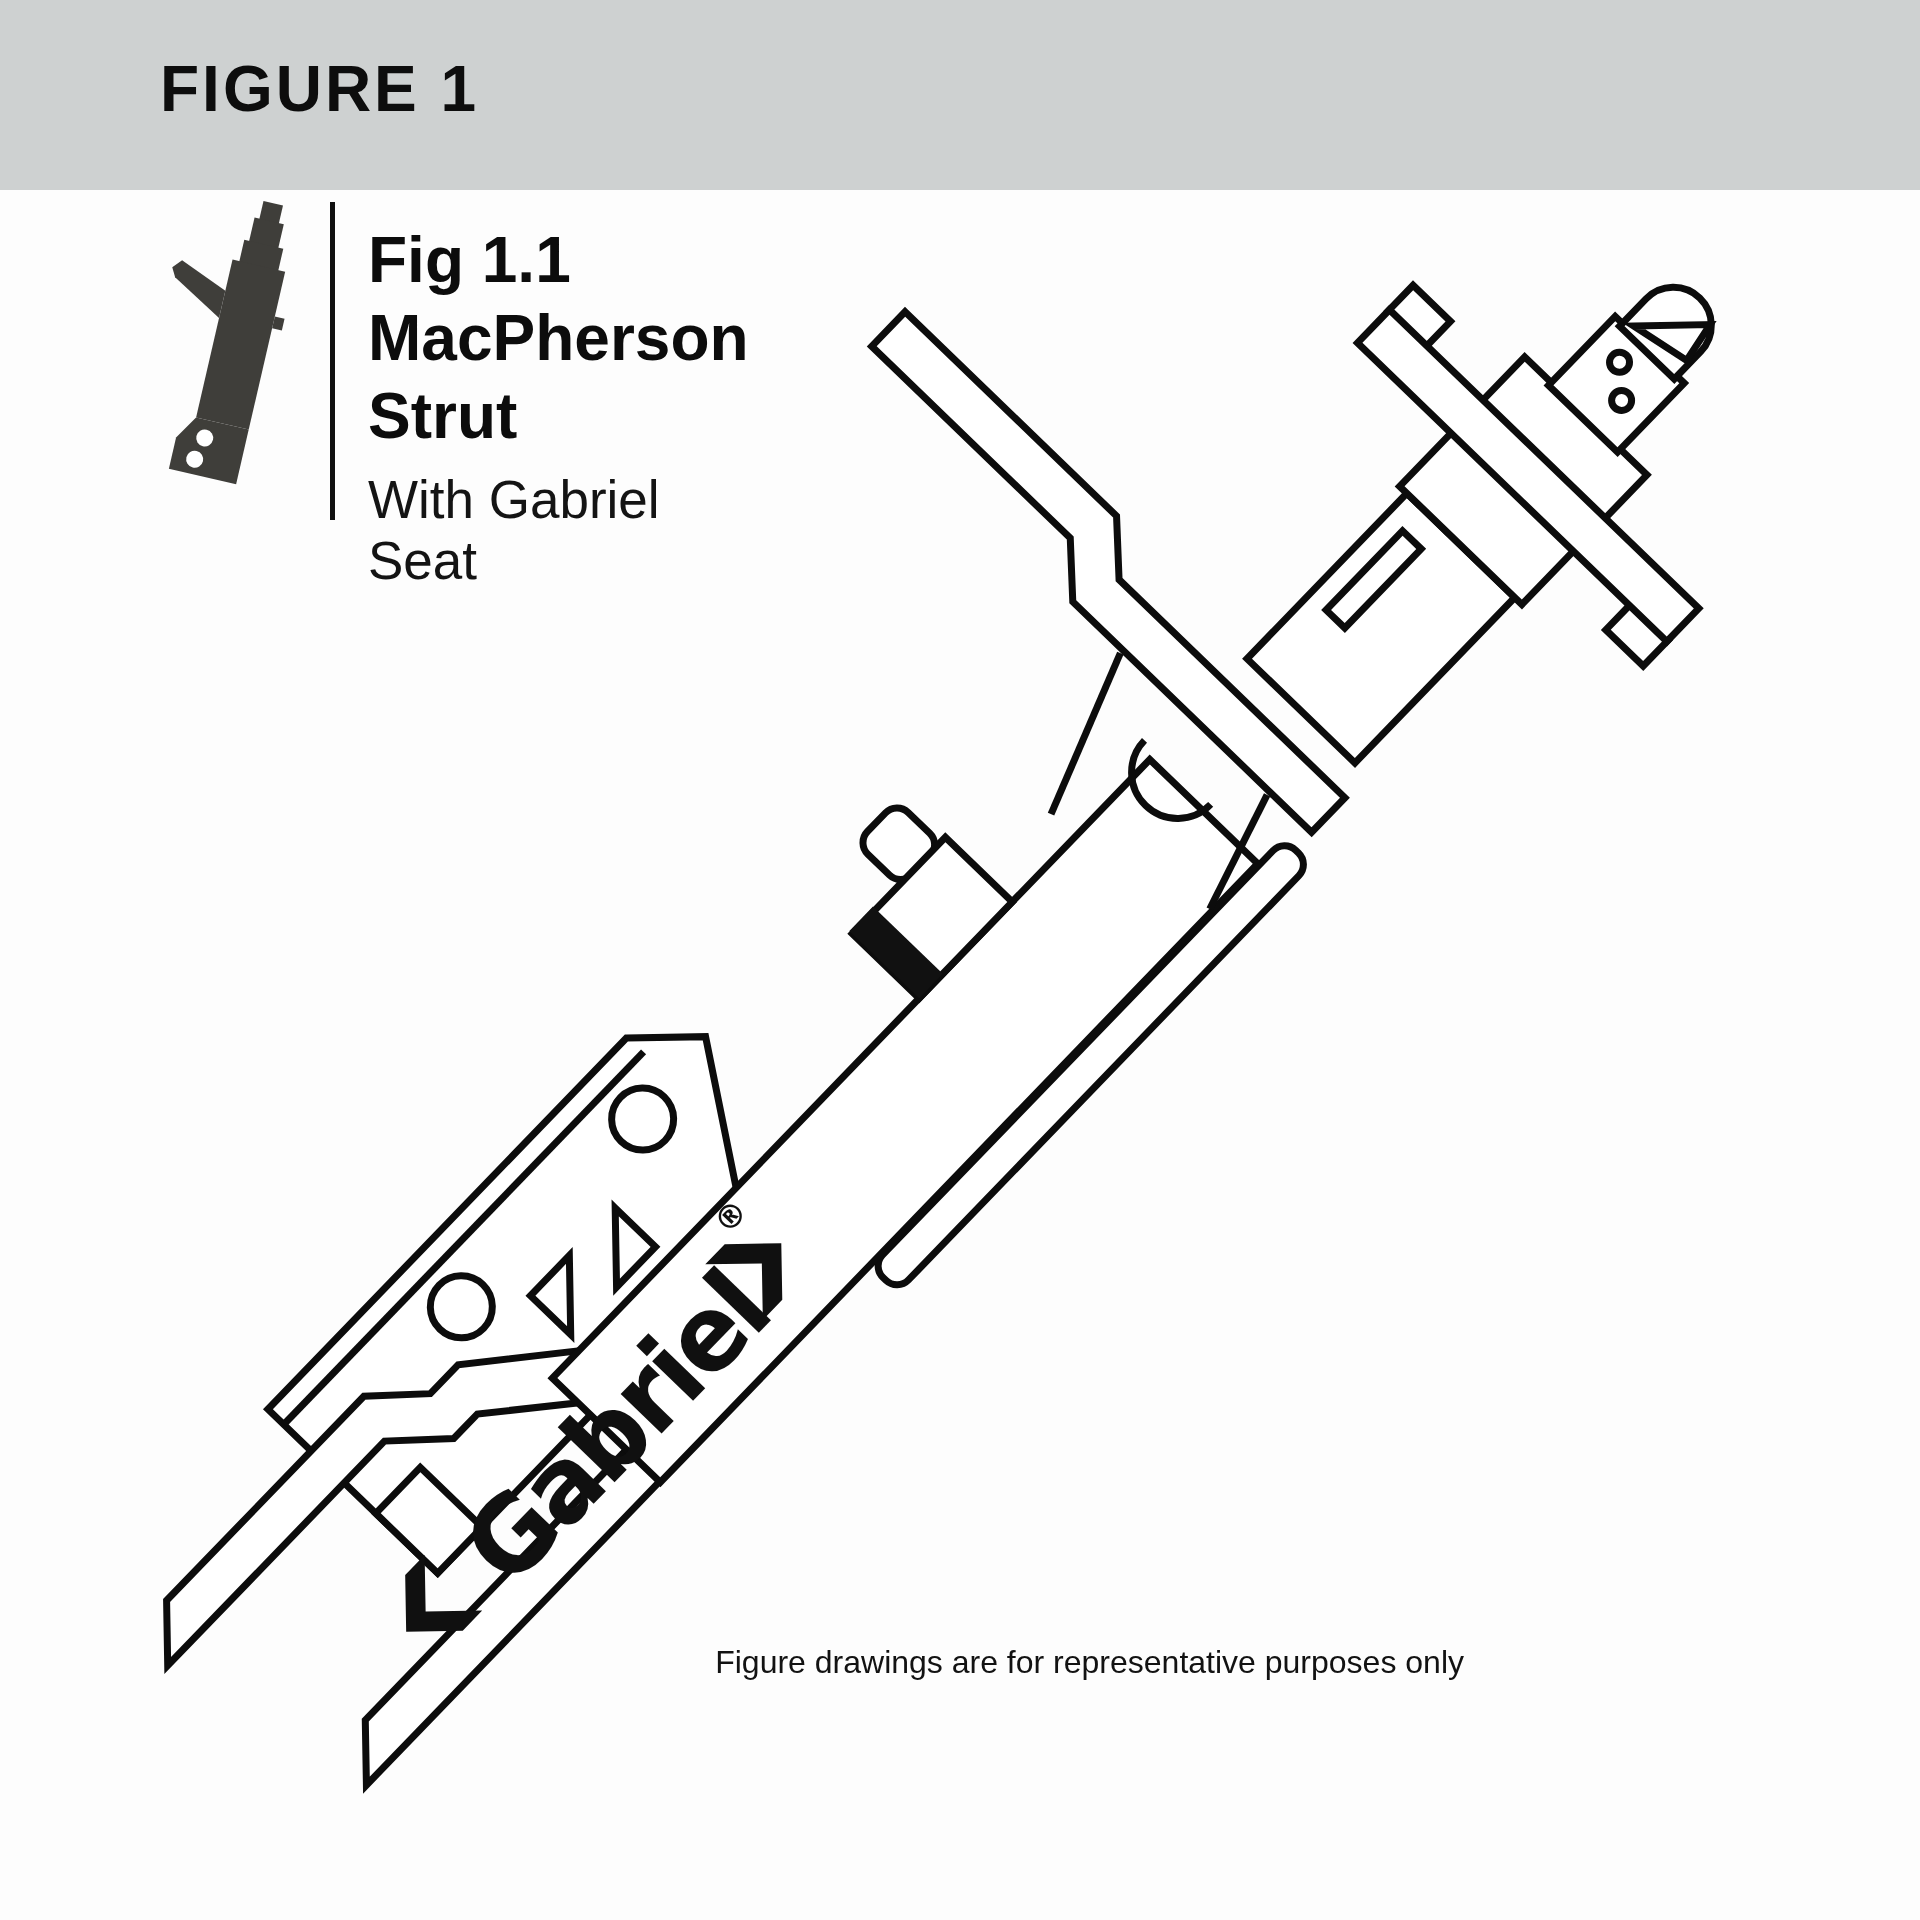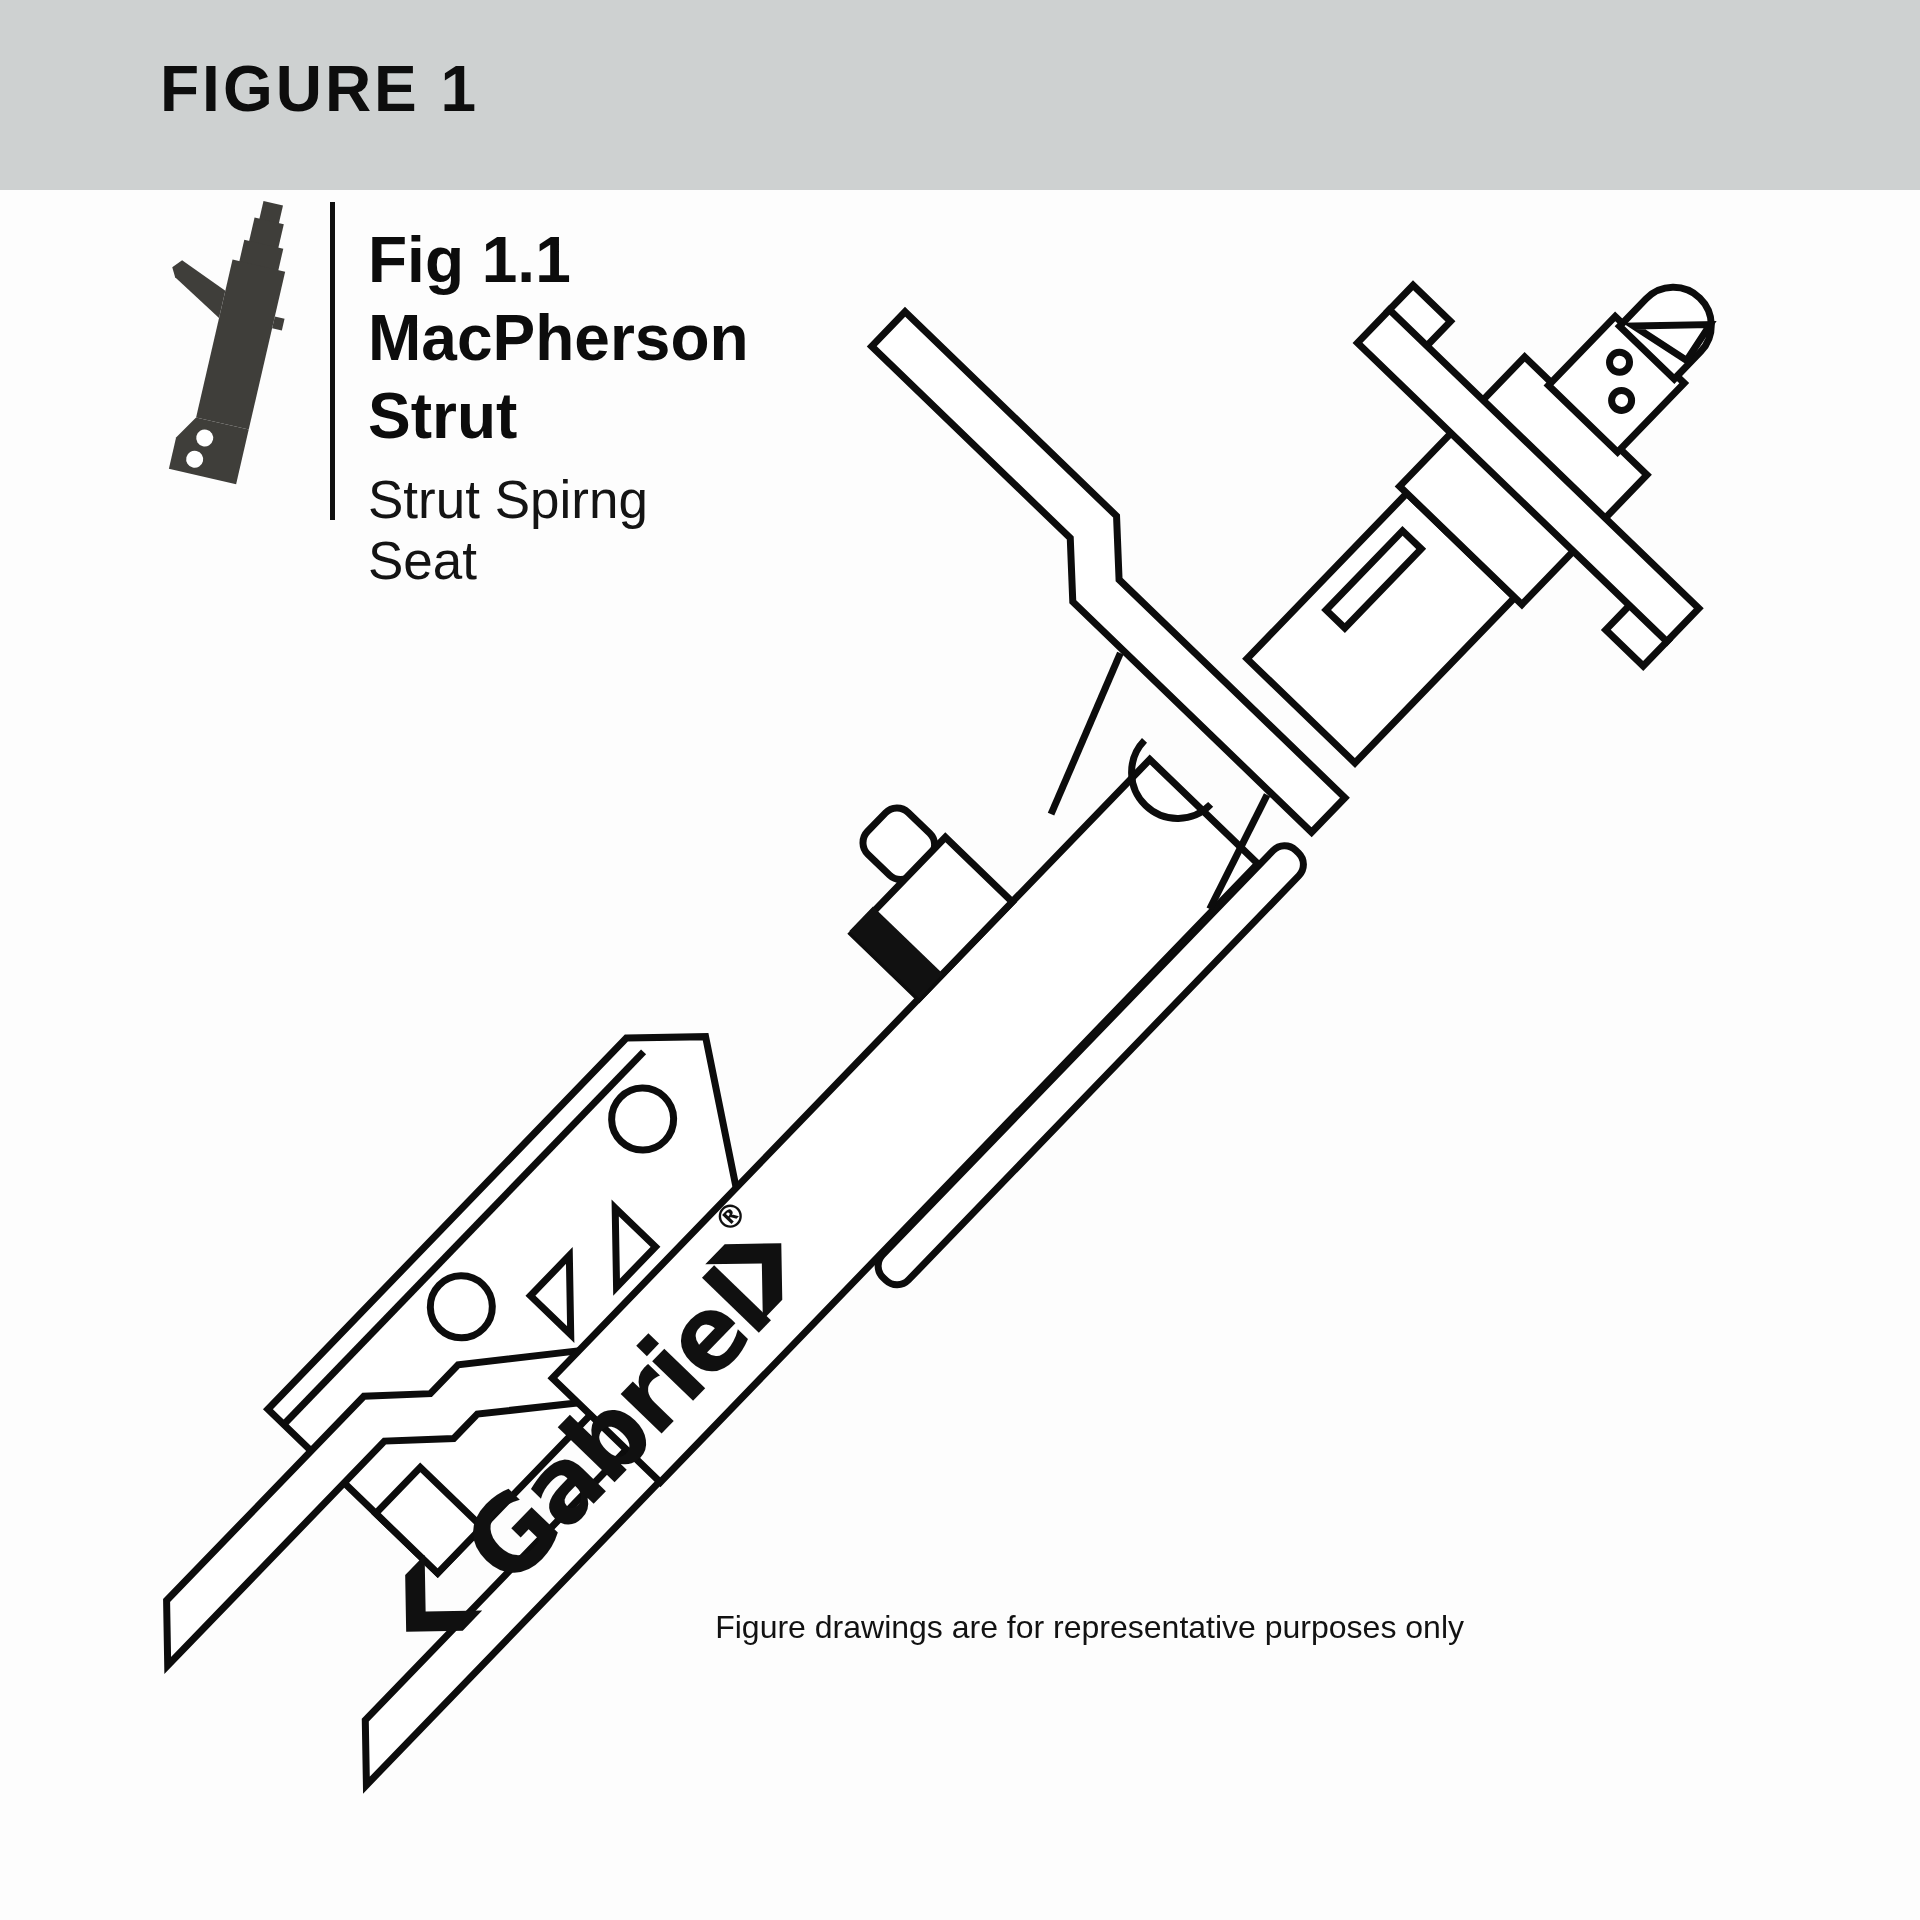--- a/index.html
+++ b/index.html
@@ -23,21 +23,21 @@
   }
   .fig-icon{position:absolute;left:160px;top:192px;}
   .fig-labels{position:absolute;left:368px;top:221px;}
   .fig-line{font-size:64px;font-weight:800;line-height:78px;color:#0c0c0c;}
   .fig-sub{font-size:53px;font-weight:400;margin-top:14px;color:#141414;}
   .drawing-wrap{position:absolute;left:0;top:0;width:1920px;height:1920px;}
   .disclaimer{
     position:absolute;right:456px;top:1602px;width:900px;
     text-align:right;font-size:32px;line-height:50px;font-weight:500;color:#121212;
   }
-  .disclaimer div{white-space:pre;}
+  .disclaimer div{white-space:pre;margin-top:35px;}
 </style>
 </head>
 <body>
 
 <div class="band">
   <div class="band-title">FIGURE 1</div>
 </div>
 
 <div class="fig-head">
   <svg class="fig-icon" width="180" height="300" viewBox="0 0 180 300" aria-hidden="true">
@@ -51,21 +51,21 @@
       <path d="M -27 96 L 27 96 L 27 152 L -42 152 L -42 120 Z"></path>
       <circle cx="-14" cy="114" r="8.5" fill="#ffffff"></circle>
       <circle cx="-19" cy="137" r="8.5" fill="#ffffff"></circle>
     </g>
   </svg>
   <div class="divider"></div>
   <div class="fig-labels">
     <div class="fig-line">Fig 1.1</div>
     <div class="fig-line">MacPherson</div>
     <div class="fig-line">Strut</div>
-    <div class="fig-sub">Strut Spirng Seat</div>
+    <div class="fig-sub">With Gabriel Seat</div>
   </div>
 </div>
 
 <div class="drawing-wrap">
 <svg width="1920" height="1920" viewBox="0 0 1920 1920">
   <g transform="translate(1690,308) rotate(44)" stroke="#0c0c0c" stroke-width="7" fill="#ffffff" stroke-linejoin="miter">
 
     <g>
       <rect x="77" y="664" width="36" height="594" rx="16"></rect>
     </g>

